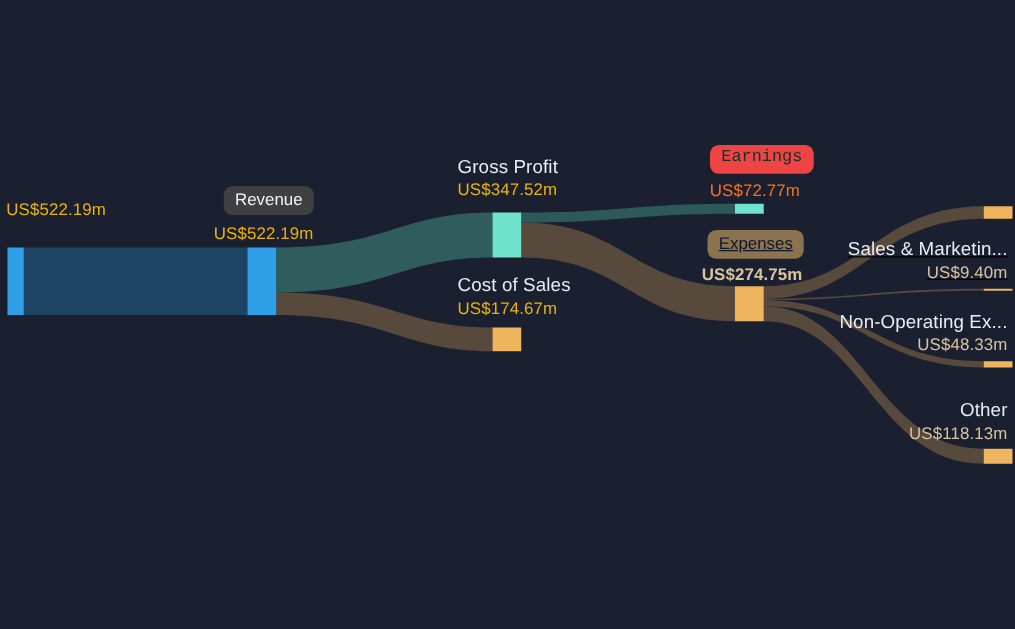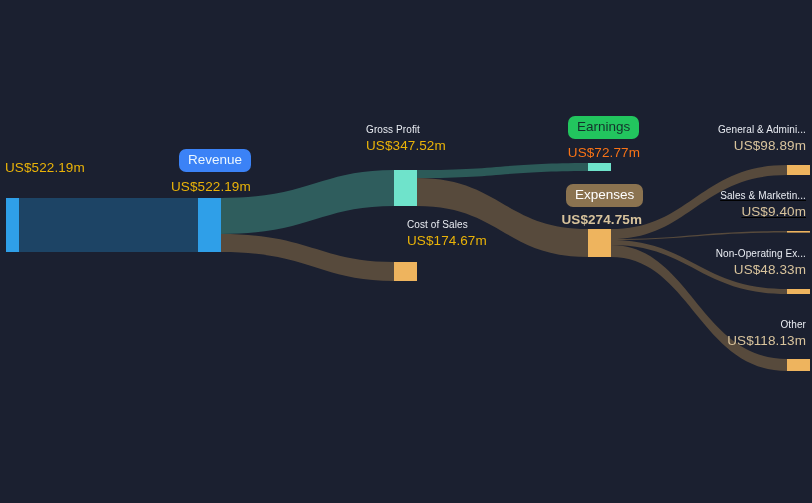--- a/index.html
+++ b/index.html
@@ -29,21 +29,21 @@
     display: block;
   }
   .node-label {
     position: absolute;
     line-height: 1.28;
     white-space: nowrap;
     pointer-events: none;
   }
   .label-name {
     display: block;
-    font-size: 10px;
+    font-size: 15px;
     color: #e9ecf2;
     letter-spacing: 0.1px;
   }
   .label-value {
     display: block;
     font-size: 13.5px;
     letter-spacing: 0.1px;
   }
   .label-name.align-right, .label-value.align-right { text-align: right; }
   .label-name.align-left,  .label-value.align-left  { text-align: left; }
@@ -53,23 +53,23 @@
 
   .badge {
     position: absolute;
     display: inline-block;
     padding: 3px 9px 4px 9px;
     border-radius: 7px;
     font-size: 13.5px;
     line-height: 1.15;
     white-space: nowrap;
   }
-  .badge-revenue  { background: #3b82f6; color: #eaf6ff; }
-  .badge-earnings { background: #22c55e; color: #14312c; }
-  .badge-expenses { background: #8b7350; color: #ffffff; }
+  .badge-revenue  { background: #404040; color: #eaf6ff; }
+  .badge-earnings { background: #ef4444; color: #14312c; font-family: Liberation Mono, monospace; }
+  .badge-expenses { background: #8b7350; color: #0f172a; text-decoration: underline; }
 </style>
 </head>
 <body>
 
 <div id="chart-root">
 
   <svg class="sankey-svg" viewBox="0 0 812 503">
 
     <path d="M 19,198 L 198,198 L 198,252 L 19,252 Z" fill="#1d4465"></path>
 
@@ -143,41 +143,37 @@
 
   <div class="node-label" style="left:171px; top:178px;">
     <span class="label-value align-left val-plain">US$522.19m</span>
   </div>
 
   <div class="node-label" style="left:366px; top:124px;">
     <span class="label-name align-left">Gross Profit</span>
     <span class="label-value align-left val-plain">US$347.52m</span>
   </div>
 
-  <div class="node-label" style="left:366px; top:219px;margin-left:41px;">
+  <div class="node-label" style="left:366px; top:219px;">
     <span class="label-name align-left">Cost of Sales</span>
     <span class="label-value align-left val-plain">US$174.67m</span>
   </div>
 
   <div class="badge badge-earnings" style="left:568px; top:116px;">Earnings</div>
 
   <div class="node-label" style="right:172px; top:144px; left:auto;">
     <span class="label-value align-right val-teal">US$72.77m</span>
   </div>
 
   <div class="badge badge-expenses" style="left:566px; top:184px;">Expenses</div>
 
   <div class="node-label" style="right:170px; top:211px; left:auto;font-weight:bold;">
     <span class="label-value align-right val-amber">US$274.75m</span>
   </div>
 
-  <div class="node-label" style="right:6px; top:124px; left:auto;">
-    <span class="label-name align-right">General &amp; Admini...</span>
-    <span class="label-value align-right val-amber">US$98.89m</span>
-  </div>
 
   <div class="node-label" style="right:6px; top:190px; left:auto;text-decoration:underline;">
     <span class="label-name align-right">Sales &amp; Marketin...</span>
     <span class="label-value align-right val-amber">US$9.40m</span>
   </div>
 
   <div class="node-label" style="right:6px; top:248px; left:auto;margin-left:40px;">
     <span class="label-name align-right">Non-Operating Ex...</span>
     <span class="label-value align-right val-amber">US$48.33m</span>
   </div>

